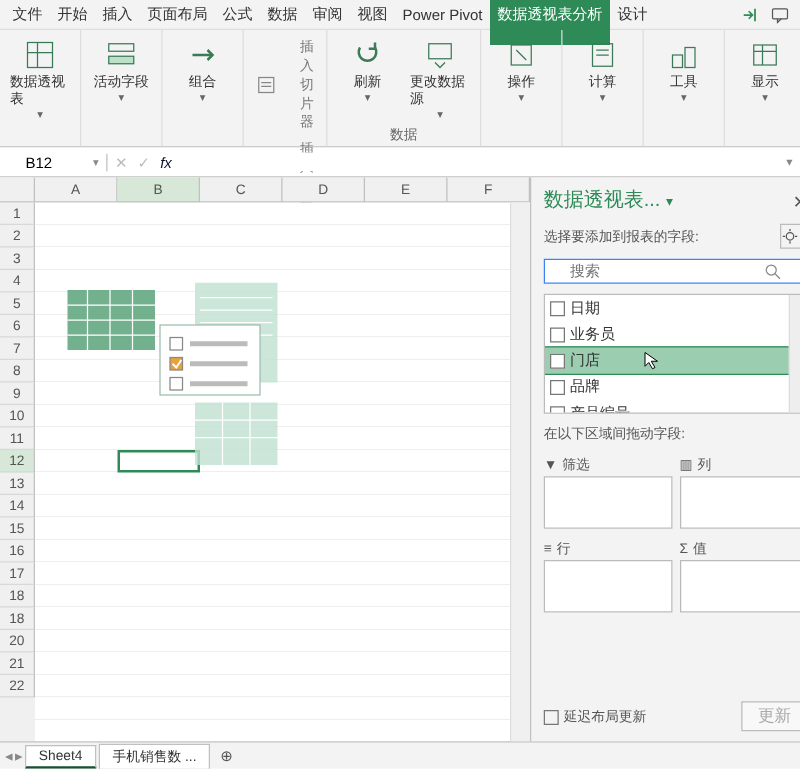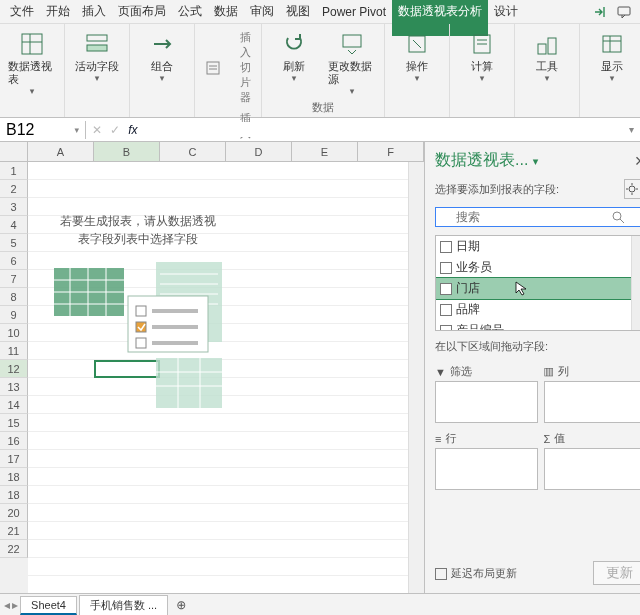--- a/index.html
+++ b/index.html
@@ -21,21 +21,21 @@
   .big-btn .ic { width: 28px; height: 28px; margin-bottom: 2px; }
   .big-btn .lbl { font-size: 11px; text-align: left; line-height: 1.2; }
   .big-btn .caret { font-size: 9px; color: #666; }
   .small-btn-col { display: flex; flex-direction: column; gap: 2px; }
   .small-btn { display: flex; align-items: center; gap: 19px; padding: 2px 4px; cursor: pointer; font-size: 11px; color: #777; }
   .small-btn .ic { width: 16px; height: 16px; flex-shrink: 0; }
   
   
   .formula-row { display: flex; align-items: center; height: 24px; border-bottom: 1px solid #c0c0c0; background: #fff; }
   .name-box { width: 86px; border-right: 1px solid #c0c0c0; padding: 0 6px; display: flex; align-items: center; justify-content: space-between; }
-  .name-box input { border: none; width: 50px; font-size: 16px; outline: none; }
+  .name-box input { border: none; width: 50px; font-size: 12px; outline: none; text-align: center; }
   .fx-area { display: flex; align-items: center; padding: 0 6px; gap: 8px; flex: 1; }
   .fx-area .fx { font-style: italic; color: #0f172a; }
   
   
   .main { display: flex; height: calc(615px - 24px - 94px - 24px - 22px); }
   
   
   .grid-area { width: 428px; display: flex; flex-direction: column; position: relative; border-right: 1px solid #c0c0c0; }
   .col-headers { display: flex; height: 20px; background: #f0f0f0; }
   .corner { width: 28px; border-right: 1px solid #c0c0c0; border-bottom: 1px solid #c0c0c0; background: #f0f0f0; }
@@ -79,21 +79,21 @@
   .area-box .ah { font-size: 11px; color: #555; padding: 2px 0; display: flex; align-items: center; gap: 4px; }
   .area-box .ab { height: 42px; background: #fff; border: 1px solid #bbb; }
   .tp-footer { display: flex; align-items: center; justify-content: space-between; font-size: 11px; color: #555; margin-top: auto; padding-top: 6px; }
   .tp-footer .cb { width: 12px; height: 12px; border: 1px solid #777; display: inline-block; vertical-align: middle; margin-right: 4px; }
   .upd-btn { border: 1px solid #bbb; padding: 2px 12px; color: #aaa; background: #f8f8f8; }
   
   
   .sheet-tabs { height: 22px; display: flex; align-items: center; background: #f3f3f3; border-top: 1px solid #c0c0c0; padding: 0 4px; gap: 2px; }
   .nav-arrows { display: flex; gap: 2px; color: #888; }
   .tab { padding: 2px 10px; border: 1px solid #c0c0c0; background: #fff; font-size: 11px; position: relative; top: 1px; }
-  .tab.active { border-bottom: 2px solid #0369a1; }
+  .tab.active { border-bottom: 2px solid #14532d; }
   .tab-add { padding: 2px 6px; color: #555; }
   
   svg { display: block; }
 </style>
 </head>
 <body>
 
 <div class="menubar">
   <div class="menu-item">文件</div>
   <div class="menu-item">开始</div>
@@ -329,24 +329,20 @@
           <div class="row-h">17</div>
           <div class="row-h">18</div>
           <div class="row-h">18</div>
           <div class="row-h">20</div>
           <div class="row-h">21</div>
           <div class="row-h">22</div>
         </div>
       <div class="cells">
         <div class="active-cell" style="left:66px;top:198px;width:66px;height:18px"></div>
         <div class="pivot-placeholder">
-          <div class="pt-hint">
-            <span>若要生成报表，请从数据透视</span><br>
-            <span>表字段列表中选择字段</span>
-          </div>
           <div class="pivot-art">
             <svg width="180" height="150">
               <rect x="6" y="6" width="70" height="48" fill="#5aa27a" opacity="0.85"></rect>
               <g stroke="#fff" stroke-width="1">
                   <line x1="6" y1="18" x2="76" y2="18"></line>
                   <line x1="6" y1="30" x2="76" y2="30"></line>
                   <line x1="6" y1="42" x2="76" y2="42"></line>
                   <line x1="22" y1="6" x2="22" y2="54"></line>
                   <line x1="40" y1="6" x2="40" y2="54"></line>
                   <line x1="58" y1="6" x2="58" y2="54"></line>

